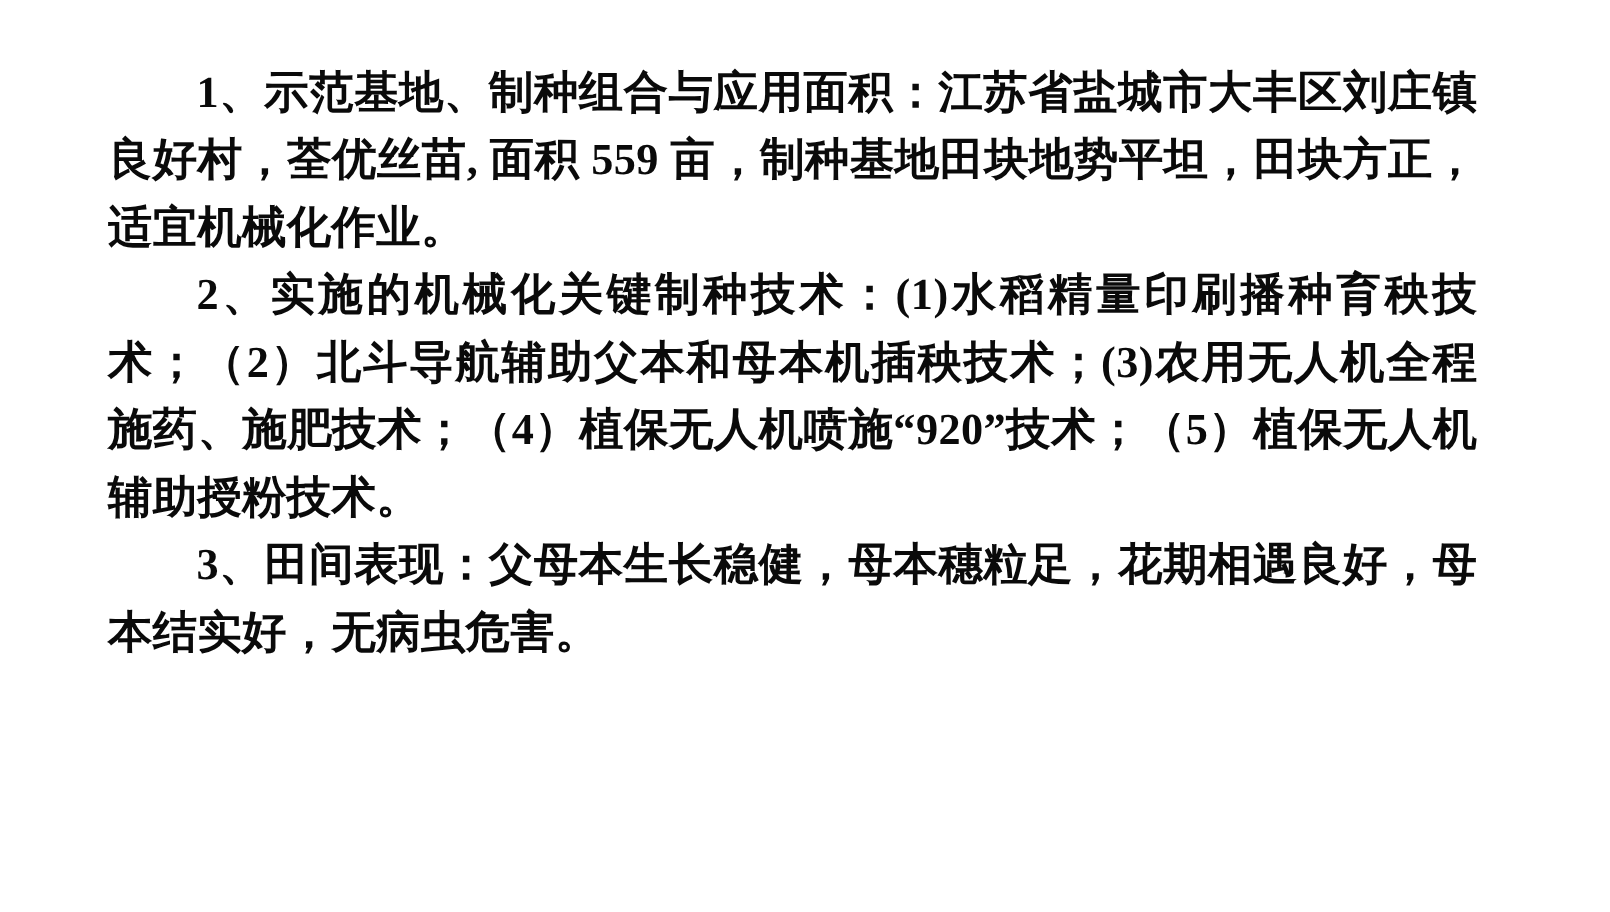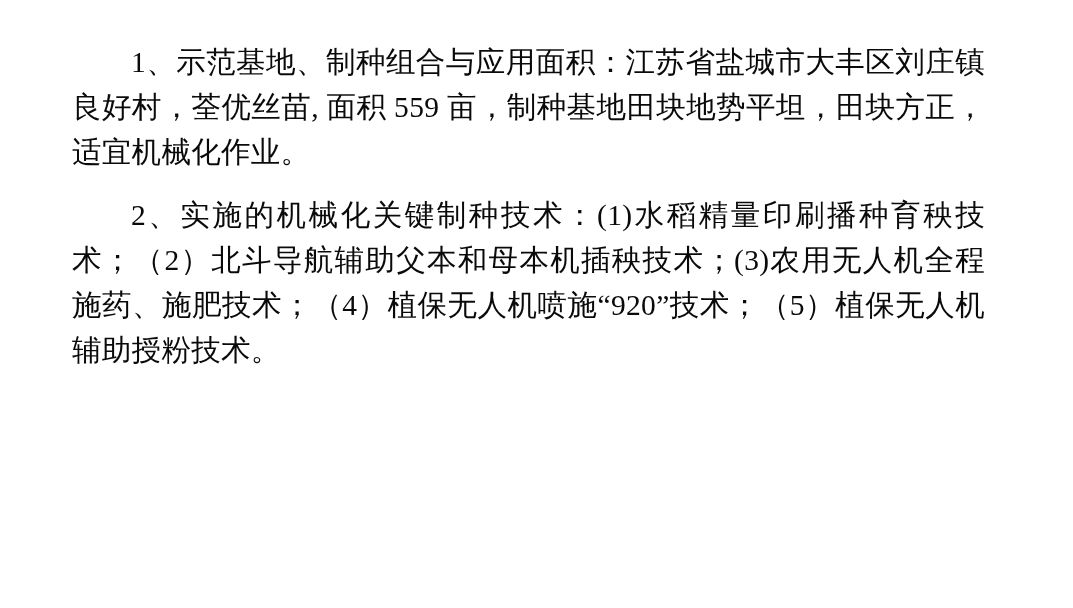--- a/index.html
+++ b/index.html
@@ -13,46 +13,48 @@
     font-family: "Liberation Serif", "DejaVu Serif", serif;
     overflow: hidden;
   }
   .page {
     position: relative;
     width: 1073px;
     height: 608px;
     box-sizing: border-box;
     padding: 40px 88px 12px 72px;
     background: #ffffff;
+    font-weight: bold;
   }
   .doc-body {
     color: #0a0a0a;
     font-size: 29.5px;
     line-height: 45px;
     letter-spacing: 0.3px;
     text-align: justify;
     text-justify: inter-character;
   }
   .para {
     margin: 0 0 0 0;
     text-indent: 2em;
     text-align: justify;
     text-justify: inter-character;
     white-space: normal;
   }
   .para + .para {
-    margin-top: 18px;
+    margin-top: 0px;
   }
   sup {
     font-size: 0.62em;
     vertical-align: super;
     line-height: 0;
   }
 </style>
 </head>
 <body>
 
 <div class="page">
   <div class="doc-body">
     <p class="para">1、示范基地、制种组合与应用面积：江苏省盐城市大丰区刘庄镇良好村，荃优丝苗, 面积 559 亩，制种基地田块地势平坦，田块方正，适宜机械化作业。</p>
     <p class="para">2、实施的机械化关键制种技术：(1)水稻精量印刷播种育秧技术；（2）北斗导航辅助父本和母本机插秧技术；(3)农用无人机全程施药、施肥技术；（4）植保无人机喷施“920”技术；（5）植保无人机辅助授粉技术。</p>
+    <p class="para">3、田间表现：父母本生长稳健，母本穗粒足，花期相遇良好，母本结实好，无病虫危害。</p>
   </div>
 </div>
 
 </body></html>

